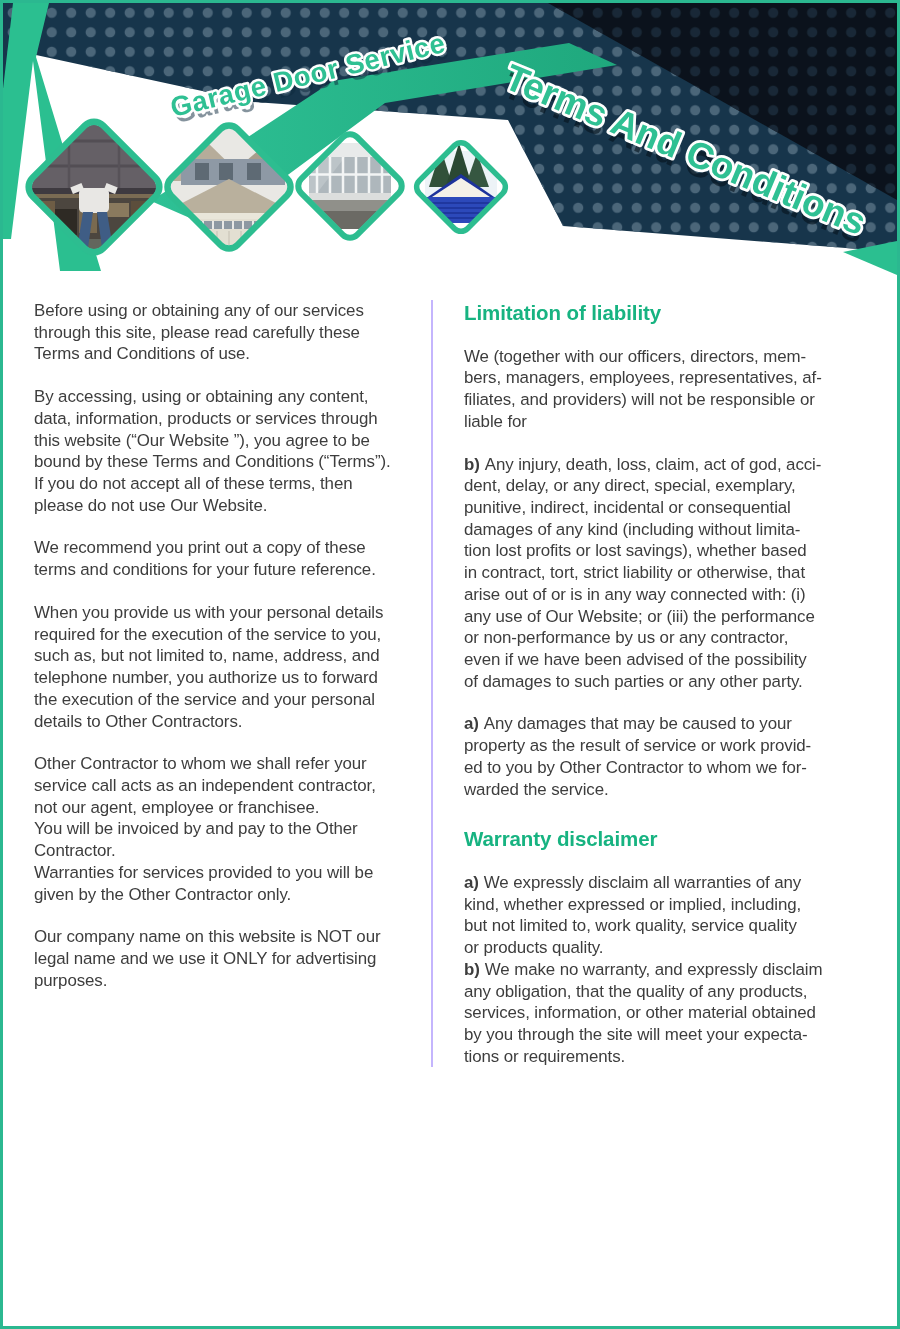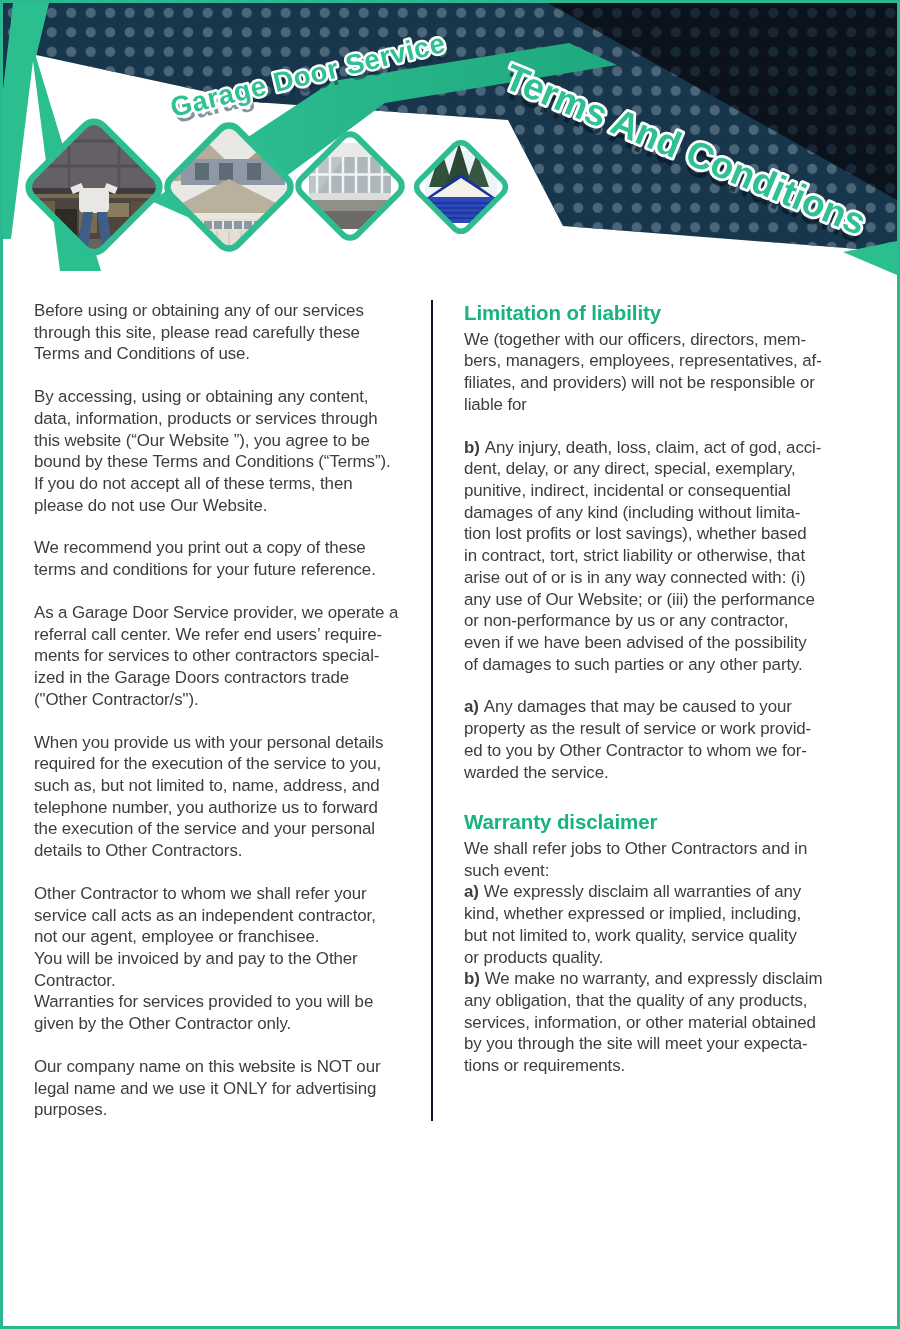--- a/index.html
+++ b/index.html
@@ -15,21 +15,21 @@
   .header-art{display:block;width:894px;height:286px;}
   .body-cols{
     display:flex;
     align-items:stretch;
     padding-top:11px;
   }
   .col-left{
     flex:0 0 430px;
     box-sizing:border-box;
     padding:0 14px 0 31px;
-    border-right:2px solid #0f172a;
+    border-right:2px solid #c4b5fd;
   }
   .col-right{
     flex:1 1 auto;
     box-sizing:border-box;
     padding:0 28px 0 31px;
   }
   .para{
     white-space:pre-line;
     margin:21px 0 0 0;
     font-size:16.9px;
@@ -41,21 +41,21 @@
   .para .mk{margin-right:5px;color:#3d3d3d;}
   .sec{
     margin:26px 0 0 0;
     font-size:20.5px;
     line-height:1.25;
     font-weight:bold;
     color:#17b381;
     letter-spacing:-0.1px;
   }
   .col-left > :first-child, .col-right > :first-child{margin-top:0;}
-  .sec + .para{margin-top:3px;}
+  .sec + .para{margin-top:20px;}
 </style>
 </head>
 <body>
 
 <div class="page">
 
   <svg class="header-art" viewBox="0 0 894 286" xmlns="http://www.w3.org/2000/svg">
     <defs>
       <pattern id="dotsNavy" width="19.5" height="19.5" patternUnits="userSpaceOnUse">
         <circle cx="9.7" cy="9.7" r="5.1" fill="#4b6679"></circle>
@@ -193,25 +193,20 @@
 through this site, please read carefully these
 Terms and Conditions of use.</span></p>
         <p class="para"><span>By accessing, using or obtaining any content,
 data, information, products or services through
 this website (“Our Website ”), you agree to be
 bound by these Terms and Conditions (“Terms”).
 If you do not accept all of these terms, then
 please do not use Our Website.</span></p>
         <p class="para"><span>We recommend you print out a copy of these
 terms and conditions for your future reference.</span></p>
-        <p class="para"><span>As a Garage Door Service provider, we operate a
-referral call center. We refer end users’ require-
-ments for services to other contractors special-
-ized in the Garage Doors contractors trade
-("Other Contractor/s").</span></p>
         <p class="para"><span>When you provide us with your personal details
 required for the execution of the service to you,
 such as, but not limited to, name, address, and
 telephone number, you authorize us to forward
 the execution of the service and your personal
 details to Other Contractors.</span></p>
         <p class="para"><span>Other Contractor to whom we shall refer your
 service call acts as an independent contractor,
 not our agent, employee or franchisee.
 You will be invoiced by and pay to the Other
@@ -237,22 +232,20 @@
 arise out of or is in any way connected with: (i)
 any use of Our Website; or (iii) the performance
 or non-performance by us or any contractor,
 even if we have been advised of the possibility
 of damages to such parties or any other party.</span></p>
         <p class="para"><b class="mk">a)</b><span>Any damages that may be caused to your
 property as the result of service or work provid-
 ed to you by Other Contractor to whom we for-
 warded the service.</span></p>
         <h2 class="sec">Warranty disclaimer</h2>
-        <p class="para"><span>We shall refer jobs to Other Contractors and in
-such event:</span></p>
         <p class="para tight"><b class="mk">a)</b><span>We expressly disclaim all warranties of any
 kind, whether expressed or implied, including,
 but not limited to, work quality, service quality
 or products quality.</span></p>
         <p class="para tight"><b class="mk">b)</b><span>We make no warranty, and expressly disclaim
 any obligation, that the quality of any products,
 services, information, or other material obtained
 by you through the site will meet your expecta-
 tions or requirements.</span></p>
       </div>

